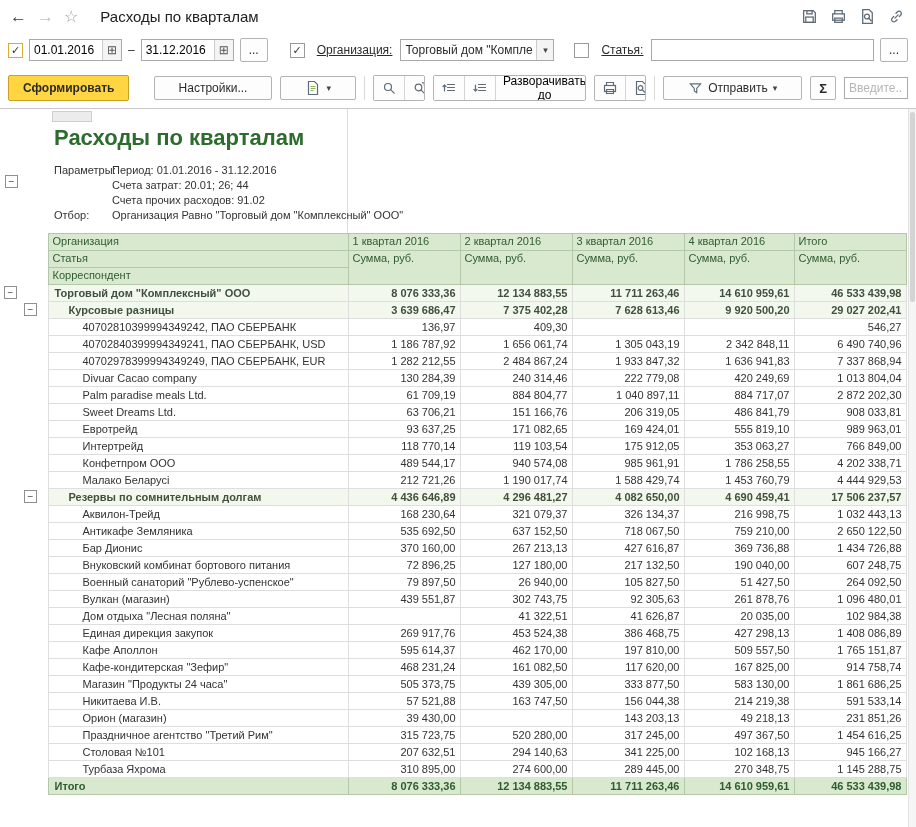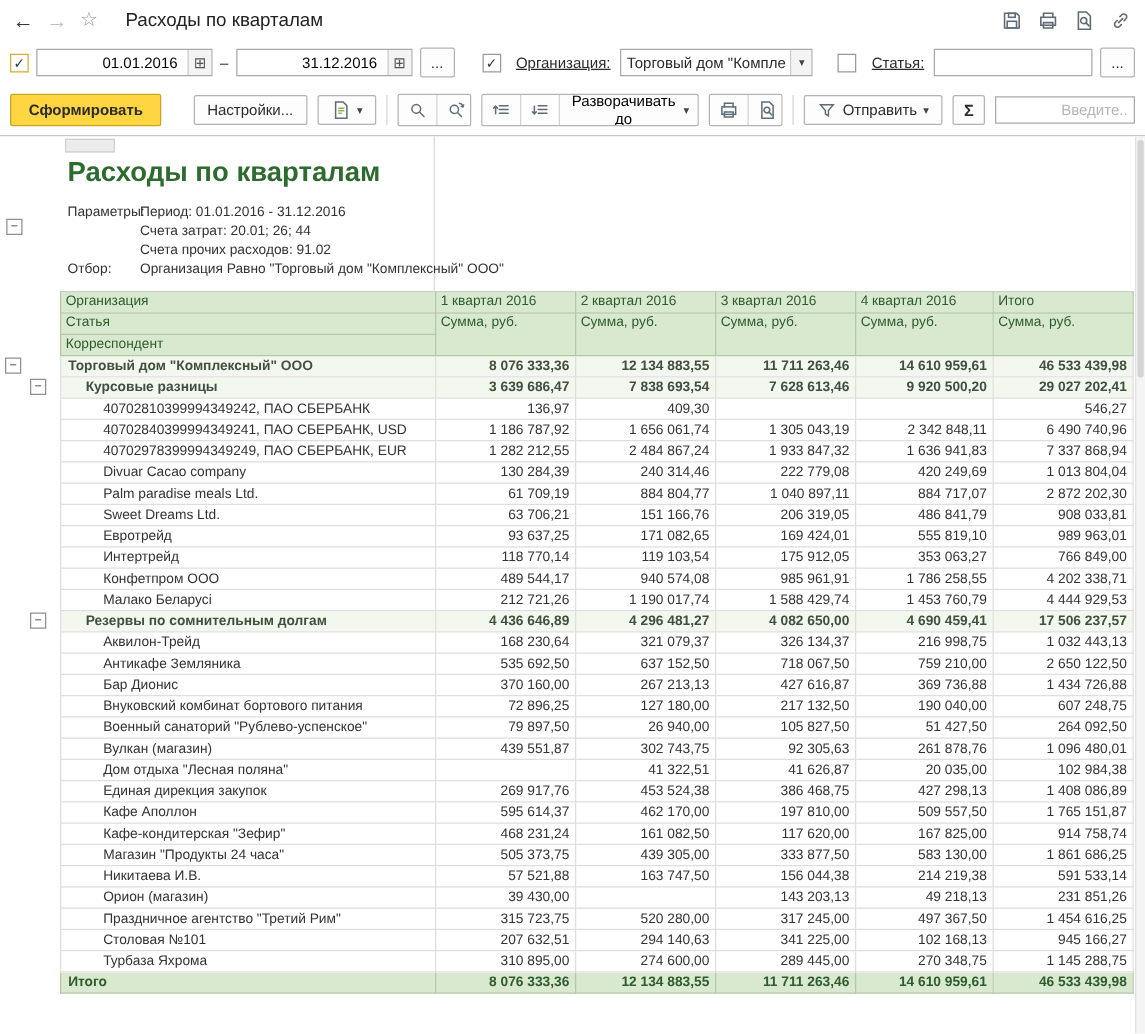--- a/index.html
+++ b/index.html
@@ -15,25 +15,25 @@
   .top-icons { margin-left:auto; display:flex; gap:9px; align-items:center; }
   .icon-btn { width:20px; height:20px; display:flex; align-items:center; justify-content:center; cursor:pointer; }
   svg.ic { stroke:#5f6b76; fill:none; stroke-width:1.2; stroke-linecap:round; }
 
   
   .filterbar { height:36px; display:flex; align-items:center; padding:0 8px; gap:6px; font-size:12px; }
   .cb { width:15px; height:15px; flex:none; border:1px solid #9a9a9a; background:#fff;
         display:inline-flex; align-items:center; justify-content:center; font-size:11px; color:#333; cursor:pointer; }
   .cb.focus { border-color:#d9ab2e; }
   .inputwrap { display:flex; border:1px solid #a9a9a9; background:#fff; height:22px; align-items:center; }
-  .inputwrap input { border:none; outline:none; font:12px "Liberation Sans",sans-serif; padding:0 4px; width:72px; background:transparent;margin-left:48px; }
+  .inputwrap input { border:none; outline:none; font:12px "Liberation Sans",sans-serif; padding:0 4px; width:72px; background:transparent; }
   .calbtn { width:19px; height:100%; border-left:1px solid #cdcdcd; display:flex; align-items:center;
             justify-content:center; color:#555; font-size:12px; background:#f4f4f4; cursor:pointer; }
   .btn { height:24px; border:1px solid #b3b3b3; background:#fdfdfd; border-radius:2px; font:12px "Liberation Sans",sans-serif;
-         padding:0 10px; display:inline-flex; align-items:center; gap:5px; cursor:pointer; color:#2b2b2b; white-space:nowrap; }
+         padding:0 24px; display:inline-flex; align-items:center; gap:5px; cursor:pointer; color:#2b2b2b; white-space:nowrap; }
   .btn.dots { padding:0 8px; }
   .combo { display:flex; width:154px; border:1px solid #a9a9a9; height:22px; background:#fff; align-items:center; }
   .combo .val { flex:1; padding:0 4px; overflow:hidden; white-space:nowrap; }
   .combo .drop { width:17px; height:100%; border-left:1px solid #cdcdcd; background:#f4f4f4;
                  display:flex; align-items:center; justify-content:center; font-size:9px; color:#444; cursor:pointer; }
   .flabel { margin:0 2px 0 6px;text-decoration:underline; }
   .art-wrap { flex:1; }
   .art-wrap input { width:100%; }
 
   
@@ -301,21 +301,21 @@
           <td class="num">12 134 883,55</td>
           <td class="num">11 711 263,46</td>
           <td class="num">14 610 959,61</td>
           <td class="num">46 533 439,98</td>
         </tr>
         <tr class="lvl1 group">
           <td class="gut"></td>
           <td class="gut"><span class="minus">−</span></td>
           <td class="name ind1">Курсовые разницы</td>
           <td class="num">3 639 686,47</td>
-          <td class="num">7 838 693,54</td>
+          <td class="num">7 375 402,28</td>
           <td class="num">7 628 613,46</td>
           <td class="num">9 920 500,20</td>
           <td class="num">29 027 202,41</td>
         </tr>
         <tr class="lvl2">
           <td class="gut"></td>
           <td class="gut"></td>
           <td class="name ind2">40702810399994349242, ПАО СБЕРБАНК</td>
           <td class="num">136,97</td>
           <td class="num">409,30</td>

